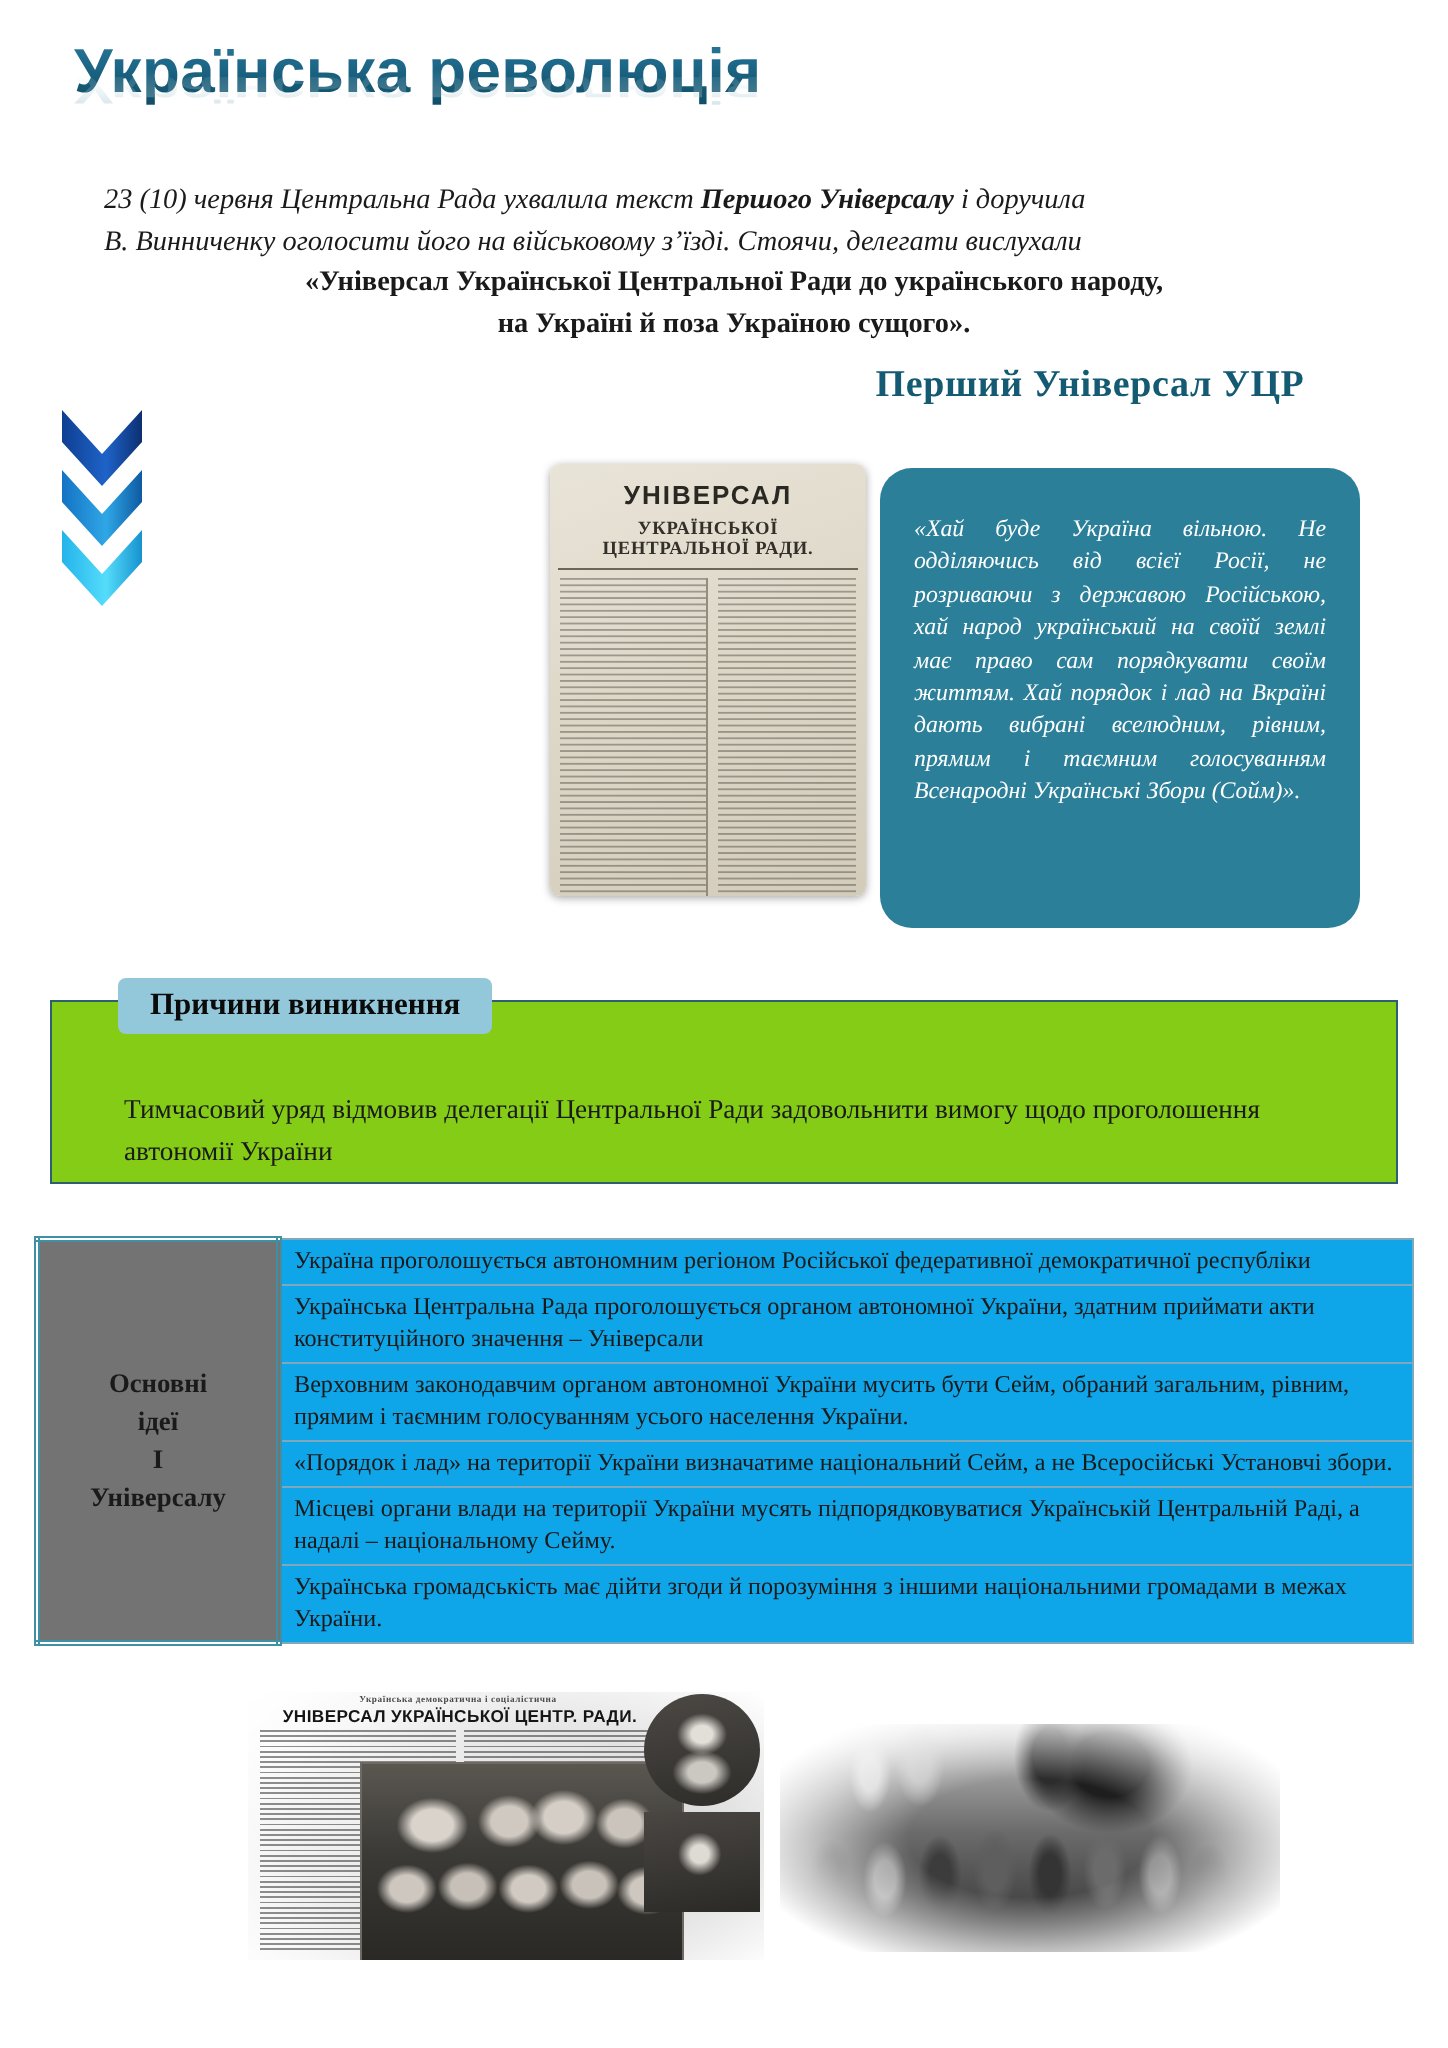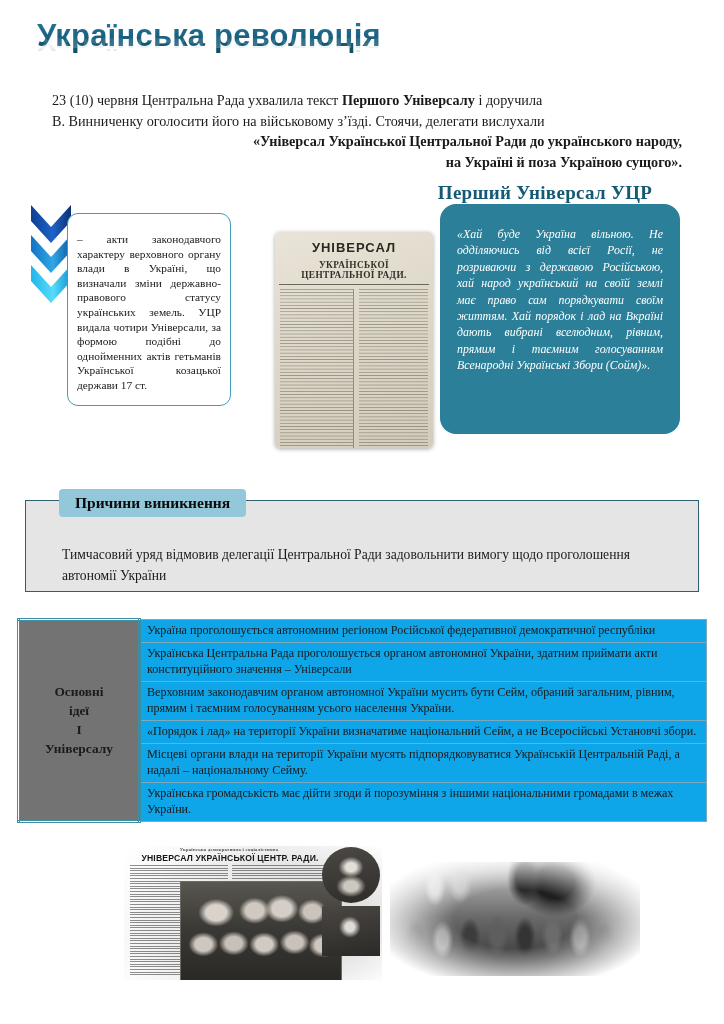--- a/index.html
+++ b/index.html
@@ -59,22 +59,22 @@
   
   .intro {
     position: absolute;
     left: 52px;
     top: 90px;
     width: 630px;
     font-size: 14.2px;
     line-height: 20.5px;
     text-align: center;
   }
-  .intro .l1, .intro .l2 { display:block; text-align: left; }
-  .intro .l3, .intro .l4 { display:block; text-align: right; }
+  .intro .l1, .intro .l2 { display:block; text-align: left; font-style: italic; }
+  .intro .l3, .intro .l4 { display:block; text-align: center; }
   .intro b { font-weight: bold; }
 
   
   .section-head {
     position: absolute;
     left: 395px;
     top: 182px;
     width: 300px;
     text-align: center;
     font-weight: bold;
@@ -169,21 +169,21 @@
       rgba(0,0,0,0) 1.1px, rgba(0,0,0,0) 3.2px);
     background-size: 100% 3.2px;
     opacity: 0.75;
   }
   .np-col:first-child { border-right: 1px solid #7a7467; padding-right: 4px; }
 
   
   .quote-box {
     position: absolute;
     left: 440px;
-    top: 204px;
+    top: 234px;
     width: 240px;
     height: 230px;
     box-sizing: border-box;
     background: #2b7f98;
     border-radius: 16px;
     padding: 22px 17px 16px 17px;
     color: #ffffff;
     font-style: italic;
     font-size: 11.9px;
     line-height: 16.4px;
@@ -193,21 +193,21 @@
 
   
   .reasons-box {
     position: absolute;
     left: 25px;
     top: 500px;
     width: 674px;
     height: 92px;
     box-sizing: border-box;
     border: 1.6px solid #2d5f6e;
-    background: #e5e5e5;
+    background: #84cc16;
   }
   .reasons-badge {
     position: absolute;
     left: 33px;
     top: -12px;
     background: #93c7da;
     border-radius: 4px;
     padding: 4px 16px 5px 16px;
     font-weight: bold;
     font-size: 15.5px;
@@ -383,21 +383,20 @@
           <stop offset="100%" stop-color="#1692cf"></stop>
       </linearGradient>
     </defs>
     <path d="M2 2 L22 24 L42 2 L42 18 L22 40 L2 18 Z" fill="url(#cg1)"></path>
     <path d="M2 32 L22 54 L42 32 L42 48 L22 70 L2 48 Z" fill="url(#cg2)"></path>
     <path d="M2 62 L22 84 L42 62 L42 78 L22 100 L2 78 Z" fill="url(#cg3)"></path>
   </svg>
 </div>
 
 <div class="def-card">
-  <div class="def-body">– акти законодавчого характеру верховного органу влади в Україні, що визначали зміни державно-правового статусу українських земель. УЦР видала чотири Універсали, за формою подібні до однойменних актів гетьманів Української козацької держави 17 ст.</div>
 </div>
 
 <div class="newspaper">
   <div class="np-title">УНІВЕРСАЛ</div>
   <div class="np-sub">УКРАЇНСЬКОЇ ЦЕНТРАЛЬНОЇ РАДИ.</div>
   <div class="np-cols">
     <div class="np-col"></div>
     <div class="np-col"></div>
   </div>
 </div>

